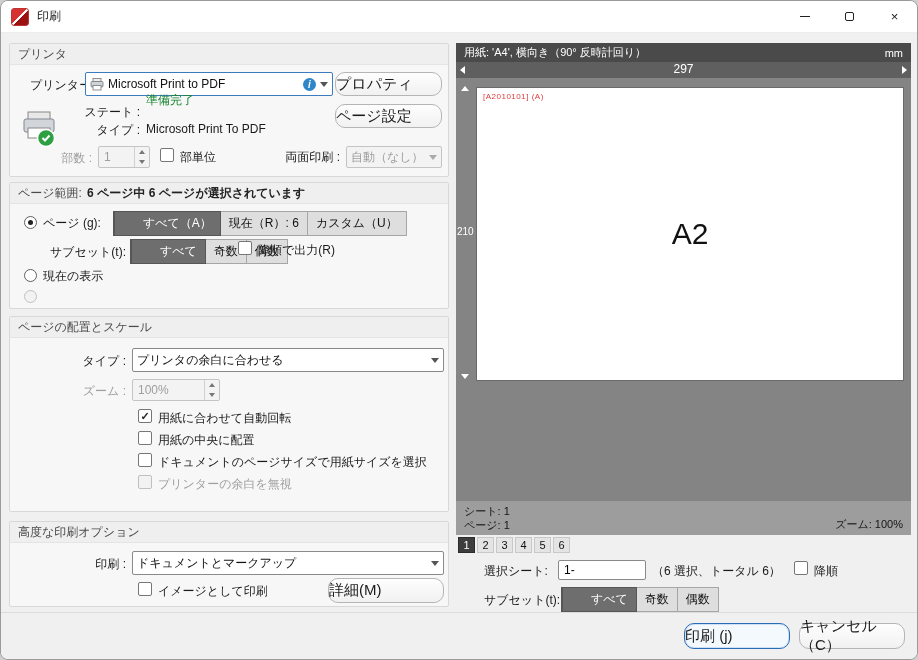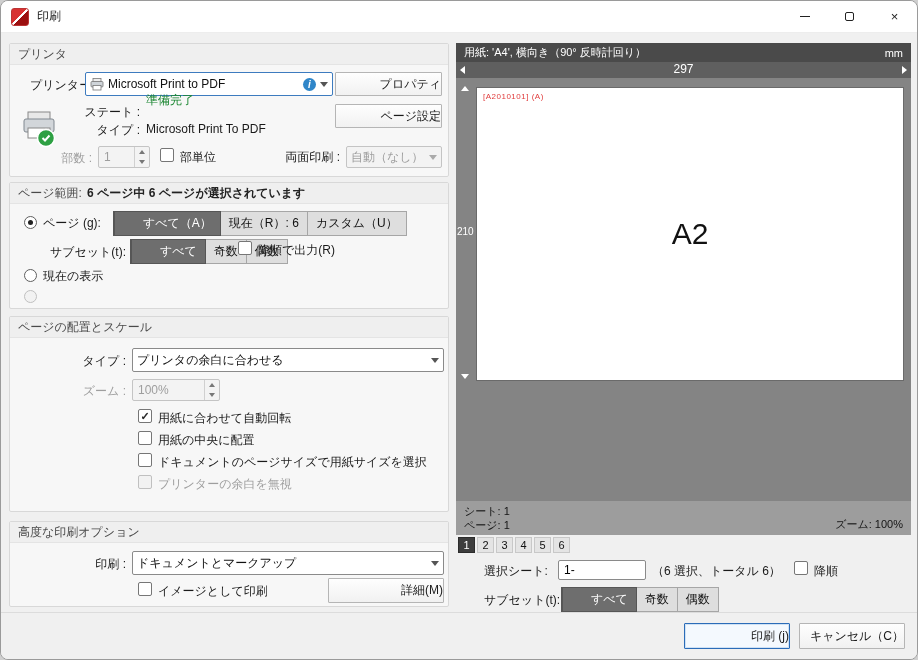--- a/index.html
+++ b/index.html
@@ -28,23 +28,23 @@
                 background:#efefef; border-bottom:1px solid #e4e4e4;
                 font-size:12px; color:#4a4a4a; }
   .group-head .strong { color:#222; font-weight:bold; }
 
   
   .lbl { position:absolute; font-size:12px; color:#1a1a1a; white-space:nowrap; }
   .lbl.right { text-align:right; }
   .lbl.dis, .dis-text { color:#9e9e9e; }
   .green { color:#18852f; }
 
-  .btn { position:absolute; display:flex; align-items:center; justify-content:flex-end;
+  .btn { position:absolute; display:flex; align-items:center; justify-content:flex-start;
          background:linear-gradient(#fefefe,#f1f1f1); border:1px solid #b5b5b5;
-         border-radius:1px; font-size:12px; color:#1a1a1a; cursor:default; }
+         border-radius:10px; font-size:15px; color:#1a1a1a; cursor:default; }
   .btn.default { border-color:#2b6cb8; box-shadow:inset 0 0 0 1px #cfe2f5; background:#f4f9fe; }
 
   .combo { position:absolute; display:flex; align-items:center; gap:4px; background:#fff;
            border:1px solid #8a8a8a; border-radius:2px; font-size:12px; color:#111;
            padding:0 4px; }
   .combo.focus { border-color:#3d7bbf; }
   .combo.disabled { background:#f3f3f3; color:#9e9e9e; border-color:#c4c4c4; }
   .combo .flex-text { flex:1; overflow:hidden; white-space:nowrap; }
   .combo-arrow { width:0; height:0; border-left:4px solid transparent;
                  border-right:4px solid transparent; border-top:5px solid #555; margin-left:auto; }

